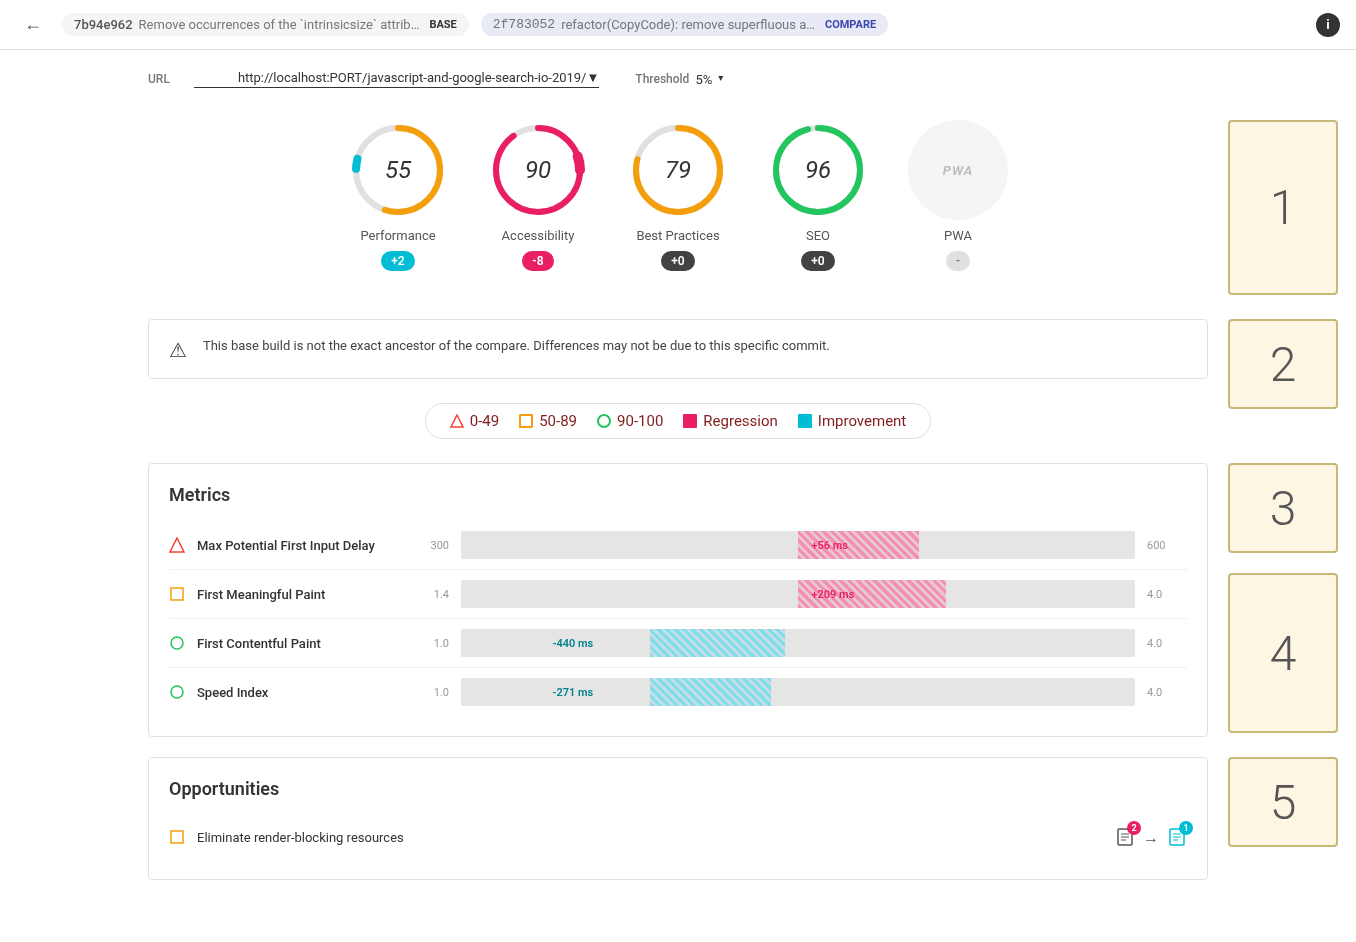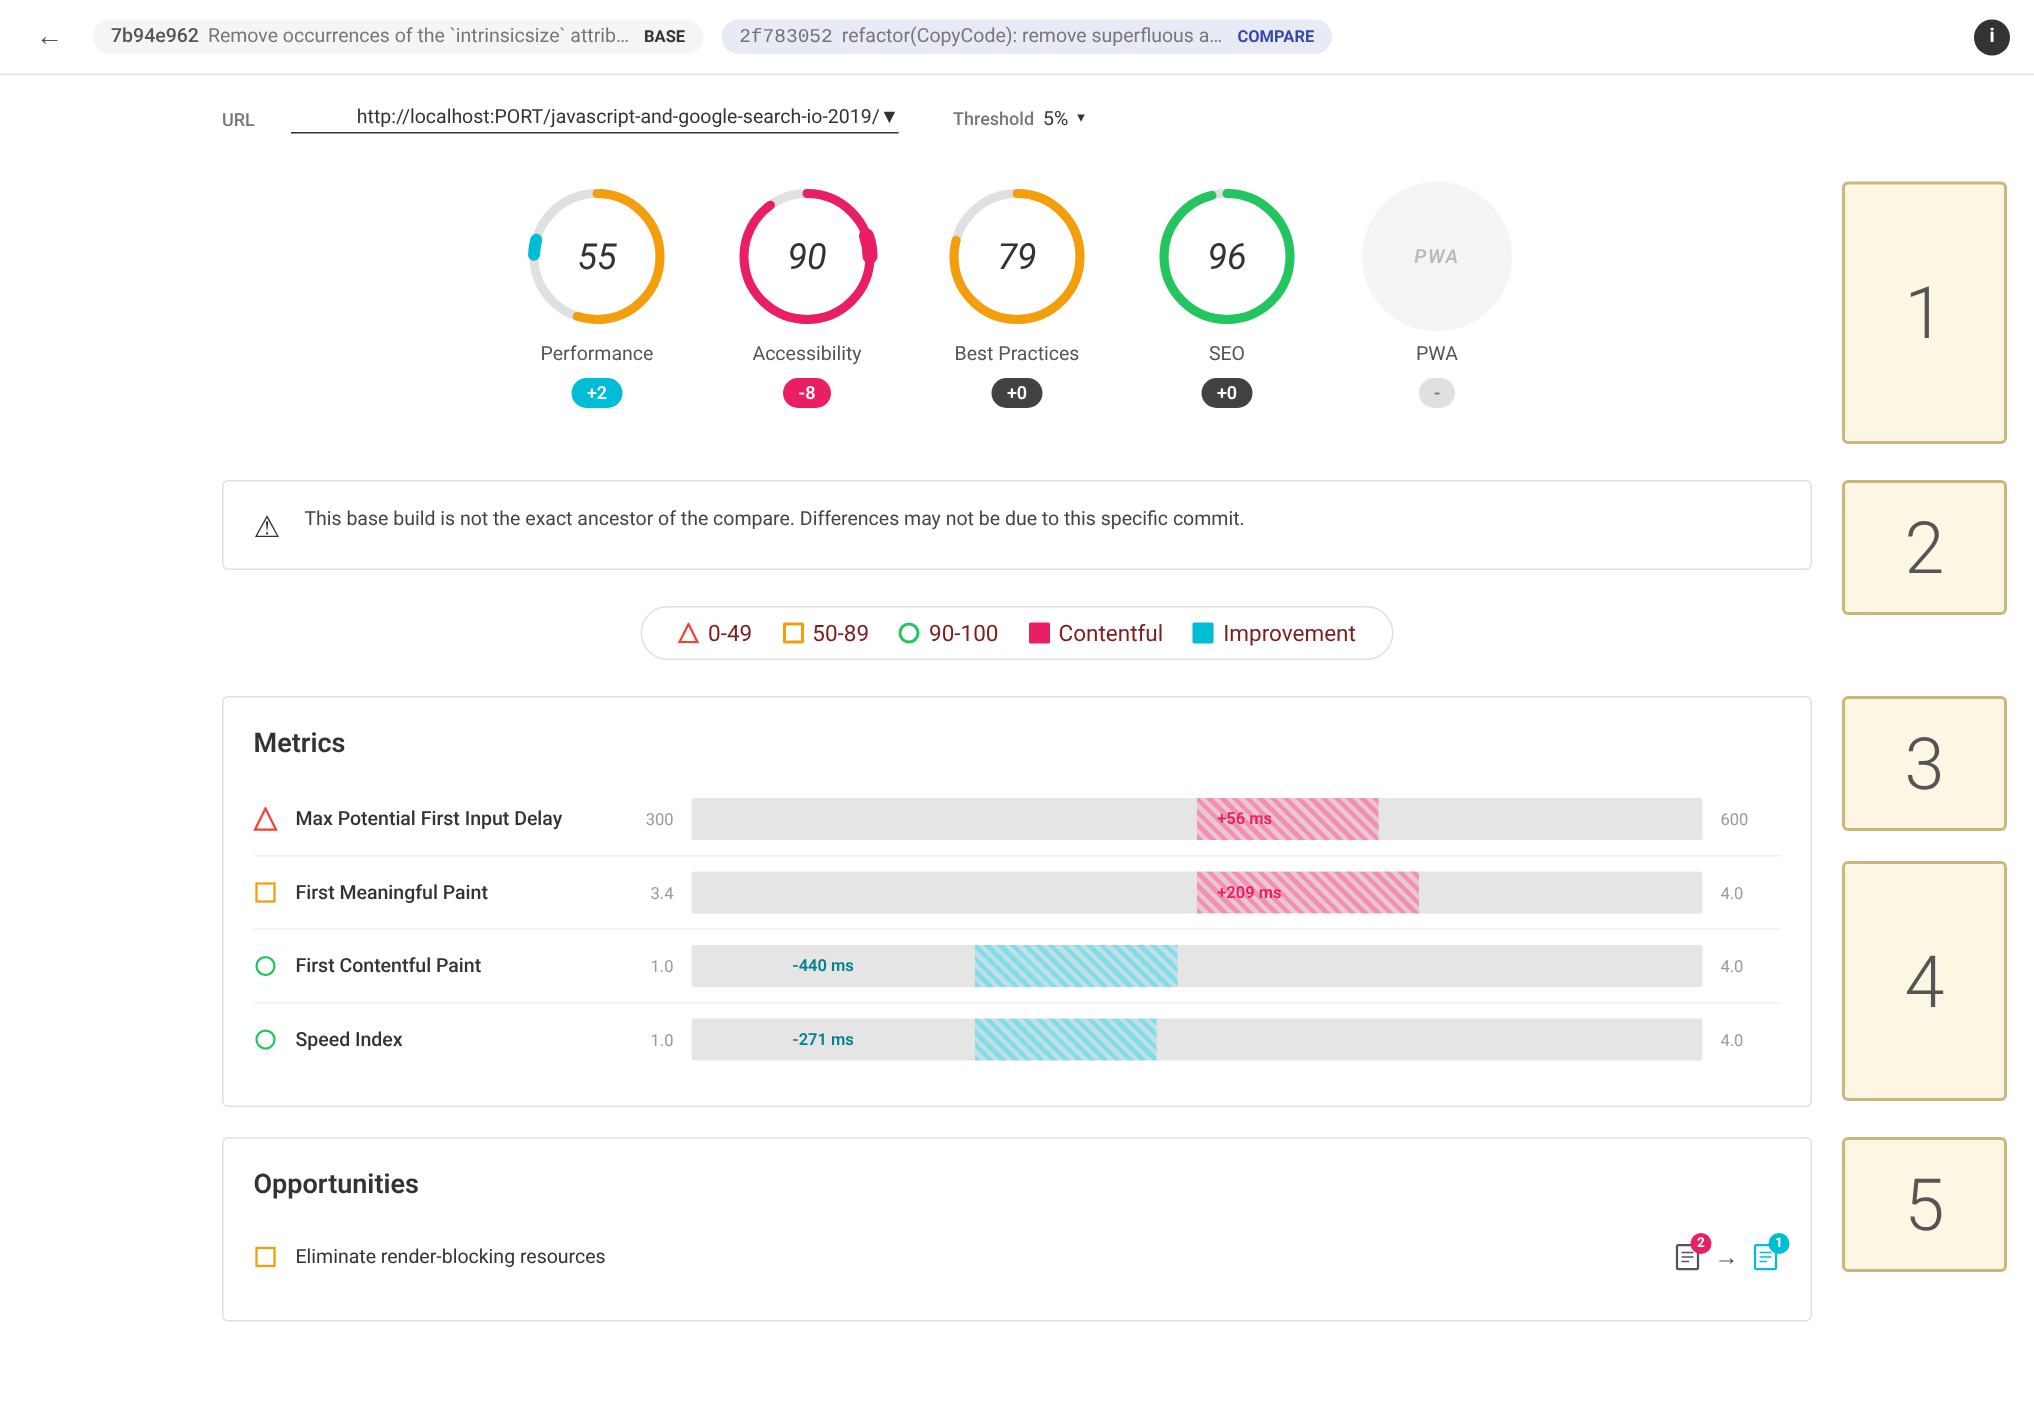--- a/index.html
+++ b/index.html
@@ -363,21 +363,21 @@
     }
     .bar-label {
       position: absolute;
       top: 50%;
       transform: translateY(-50%);
       font-size: 11px;
       font-weight: 600;
       white-space: nowrap;
     }
     .bar-label-regression { color: #e91e63; }
-    .bar-label-improvement { color: #00838f; }
+    .bar-label-improvement { color: #00838f; margin-left: 24px; }
 
     
     .opportunity-row {
       display: flex;
       align-items: center;
       gap: 12px;
       padding: 12px 0;
     }
     .opp-icon {
       width: 16px;
@@ -548,21 +548,21 @@
     <div class="legend-item">
       <div class="legend-rect"></div>
       <span>50-89</span>
     </div>
     <div class="legend-item">
       <div class="legend-rect-green"></div>
       <span>90-100</span>
     </div>
     <div class="legend-item">
       <div class="legend-rect-regression"></div>
-      <span>Contentful</span>
+      <span>Regression</span>
     </div>
     <div class="legend-item">
       <div class="legend-rect-improvement"></div>
       <span>Improvement</span>
     </div>
   </div>
 
   <div style="position:relative;">
     <div class="section">
       <div class="section-title">Metrics</div>
@@ -578,21 +578,21 @@
           <span class="bar-label bar-label-regression" style="left:52%;">+56 ms</span>
         </div>
         <span class="metric-max">600</span>
       </div>
 
       <div class="metric-row">
         <svg class="metric-icon" viewBox="0 0 16 16">
           <rect x="2" y="2" width="12" height="12" fill="none" stroke="#f59e0b" stroke-width="1.5"></rect>
         </svg>
         <span class="metric-name">First Meaningful Paint</span>
-        <span class="metric-min">3.4</span>
+        <span class="metric-min">1.4</span>
         <div class="metric-bar-area">
           <div class="bar-segment bar-regression" style="left:50%; width:22%;"></div>
           <span class="bar-label bar-label-regression" style="left:52%;">+209 ms</span>
         </div>
         <span class="metric-max">4.0</span>
       </div>
 
       <div class="metric-row">
         <svg class="metric-icon" viewBox="0 0 16 16">
           <circle cx="8" cy="8" r="6" fill="none" stroke="#22c55e" stroke-width="1.5"></circle>

